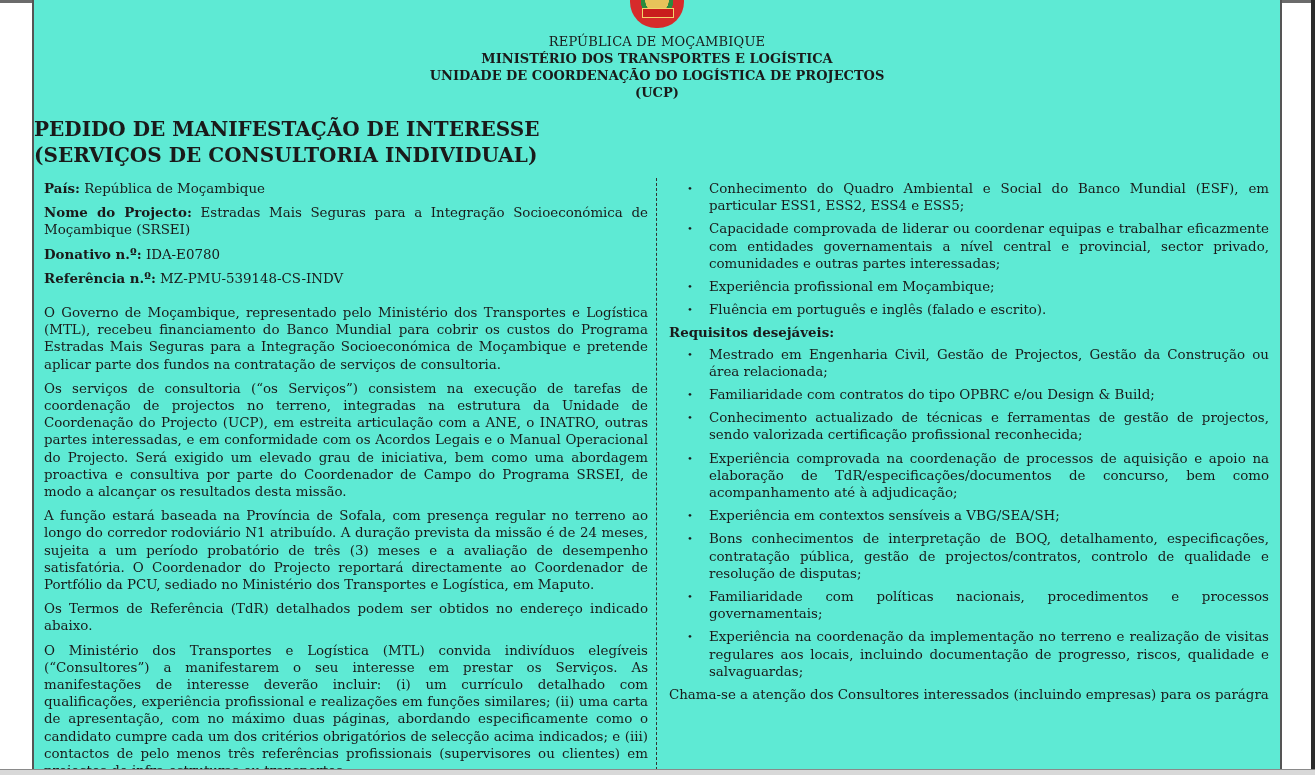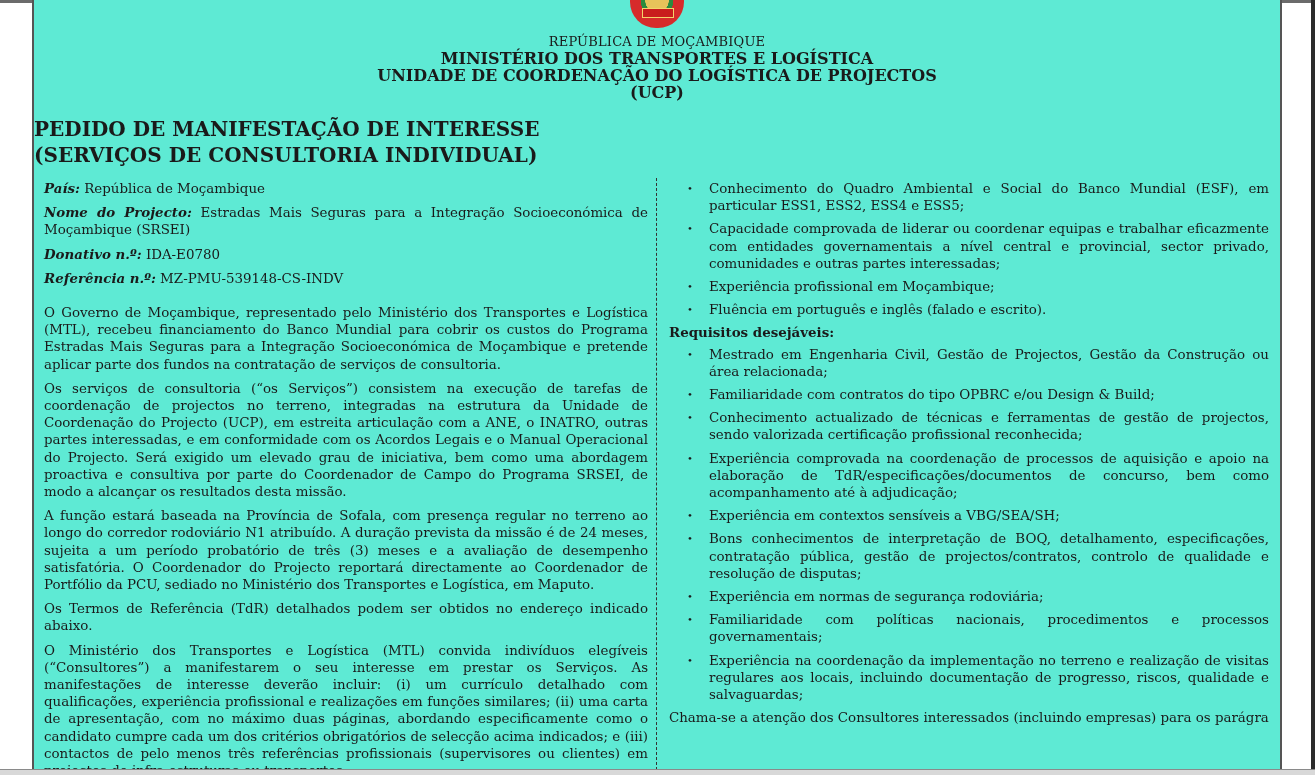--- a/index.html
+++ b/index.html
@@ -20,31 +20,31 @@
   .emblem {
     position: absolute; left: 596px; top: -14px; width: 54px; height: 42px;
     border-radius: 0 0 26px 26px;
     background: radial-gradient(circle at 50% 35%, #e7c35a 0 30%, #2b8a3e 31% 42%, #d62b2b 43% 100%);
   }
   .emblem .ribbon {
     position: absolute; left: 12px; top: 22px; width: 30px; height: 8px; background: #c91d1d; border: 1px solid #f3d36b;
   }
   .header { position: absolute; left: 0; top: 33px; width: 1246px; text-align: center; }
   .header .l1 { font-size: 13px; line-height: 17px; letter-spacing: 0.2px; }
-  .header .l2 { font-size: 16px; line-height: 17px; font-weight: bold; }
+  .header .l2 { font-size: 13px; line-height: 17px; font-weight: bold; }
   .title { position: absolute; left: 0; top: 116px; width: 1308px; font-size: 20px; line-height: 26px; font-weight: bold; }
   .col { position: absolute; top: 180px; font-size: 13.4px; line-height: 17.2px; text-align: justify; }
   .col-left { left: 10px; width: 604px; }
   .col-right { left: 635px; width: 600px; }
   .sep {
     position: absolute; left: 622px; top: 178px; width: 0; height: 592px;
     border-left: 1px dashed #333;
   }
   .col p { margin: 0 0 7px 0; }
-  .field b { font-weight: bold; font-style: italic; }
+  .field b { font-weight: bold; }
   .gap { height: 10px; }
   ul.bul { list-style: none; margin: 0 0 6px 0; padding: 0; }
   ul.bul li { position: relative; padding-left: 40px; margin-bottom: 6px; }
   ul.bul li::before { content: "\2022"; position: absolute; left: 18px; top: 0; font-size: 10px; }
   .subhead { font-weight: bold; margin: 2px 0 4px 0; }
   .cut { white-space: nowrap; overflow: hidden; }
 </style>
 </head>
 <body>
 
@@ -91,21 +91,20 @@
       <li>Fluência em português e inglês (falado e escrito).</li>
     </ul>
     <div class="subhead">Requisitos desejáveis:</div>
     <ul class="bul">
       <li>Mestrado em Engenharia Civil, Gestão de Projectos, Gestão da Construção ou área relacionada;</li>
       <li>Familiaridade com contratos do tipo OPBRC e/ou Design &amp; Build;</li>
       <li>Conhecimento actualizado de técnicas e ferramentas de gestão de projectos, sendo valorizada certificação profissional reconhecida;</li>
       <li>Experiência comprovada na coordenação de processos de aquisição e apoio na elaboração de TdR/especificações/documentos de concurso, bem como acompanhamento até à adjudicação;</li>
       <li>Experiência em contextos sensíveis a VBG/SEA/SH;</li>
       <li>Bons conhecimentos de interpretação de BOQ, detalhamento, especificações, contratação pública, gestão de projectos/contratos, controlo de qualidade e resolução de disputas;</li>
-      <li>Experiência em normas de segurança rodoviária;</li>
       <li>Familiaridade com políticas nacionais, procedimentos e processos governamentais;</li>
       <li>Experiência na coordenação da implementação no terreno e realização de visitas regulares aos locais, incluindo documentação de progresso, riscos, qualidade e salvaguardas;</li>
     </ul>
     <p class="cut">Chama-se a atenção dos Consultores interessados (incluindo empresas) para os parágrafos</p>
   </div>
 </div>
 
 <div class="bottombar"></div>
 
 </body></html>

